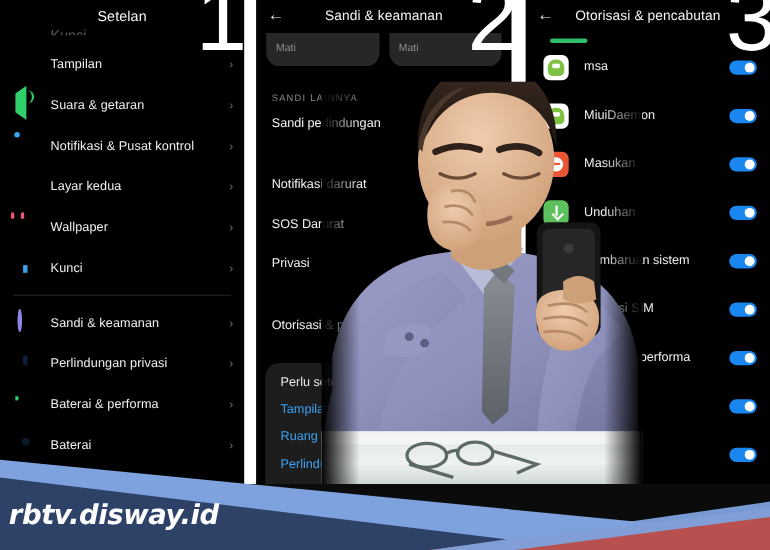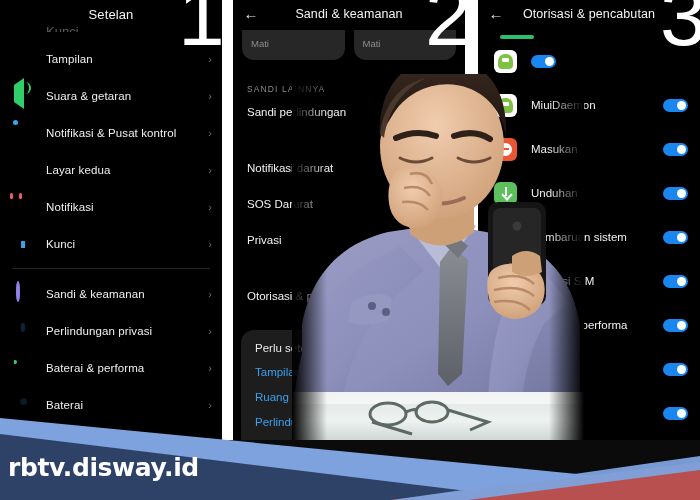--- a/index.html
+++ b/index.html
@@ -122,21 +122,21 @@
         border-style:solid;border-width:0 6.5px 9px 6.5px;border-color:transparent transparent #e23b2e transparent;}
 
   
   .photo{position:absolute;left:292px;top:74px;width:292px;height:366px;overflow:hidden;z-index:7;}
   .photo svg{display:block;}
 
   
   .banner{position:absolute;left:0;bottom:0;width:700px;height:100px;z-index:20;}
   .wm{
     position:absolute;left:8px;bottom:18px;z-index:22;
-    color:#ffffff;font-size:25px;font-weight:bold;
+    color:#ffffff;font-size:25px;font-weight:bold;font-style:italic;
     letter-spacing:-.4px;font-family:"DejaVu Sans", sans-serif;
   }
 </style>
 </head>
 <body>
 
 <div class="stage">
 
   <div class="panel p1">
     <div class="phead">
@@ -161,21 +161,21 @@
       <span class="lbl">Notifikasi &amp; Pusat kontrol</span>
       <span class="chev">›</span>
     </div>
     <div class="srow">
       <span class="ico"><span class="ic-home"></span></span>
       <span class="lbl">Layar kedua</span>
       <span class="chev">›</span>
     </div>
     <div class="srow">
       <span class="ico"><span class="ic-flow"></span></span>
-      <span class="lbl">Notifikasi</span>
+      <span class="lbl">Wallpaper</span>
       <span class="chev">›</span>
     </div>
     <div class="srow">
       <span class="ico"><span class="ic-theme"></span></span>
       <span class="lbl">Kunci</span>
       <span class="chev">›</span>
     </div>
 
     <div class="divider"></div>
 
@@ -258,20 +258,21 @@
   <div class="panel p3">
     <div class="phead">
       <div class="back">←</div>
       <div class="ttl">Otorisasi &amp; pencabutan</div>
     </div>
     <div class="p3top"></div>
     <div class="greenbar"></div>
 
     <div class="arow">
       <span class="aico ai-droid"></span>
+      <span class="albl">msa</span>
       <span class="tog"></span>
     </div>
     <div class="arow">
       <span class="aico ai-droid"></span>
       <span class="albl">MiuiDaemon</span>
       <span class="tog"></span>
     </div>
     <div class="arow">
       <span class="aico ai-minus"></span>
       <span class="albl">Masukan</span>

